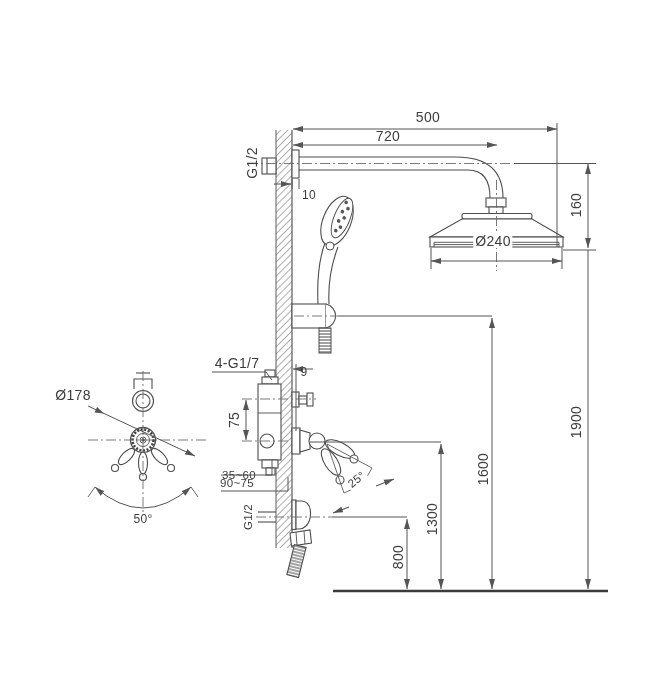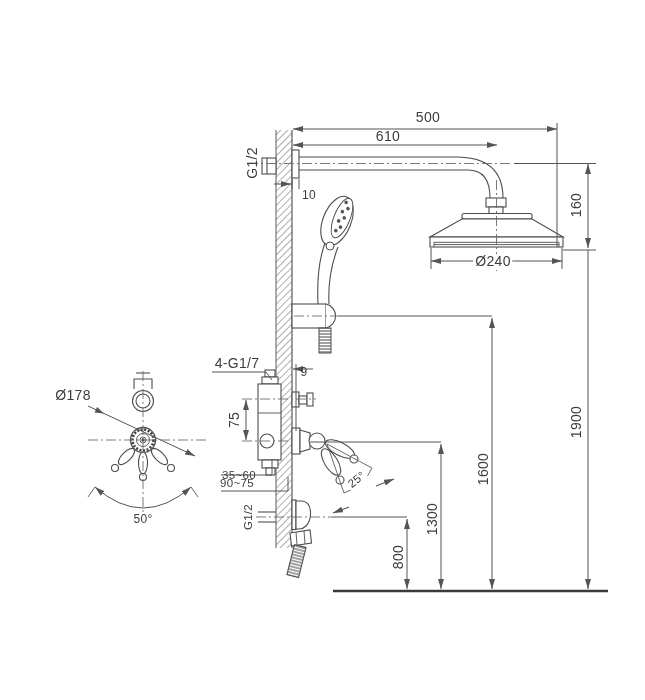--- a/index.html
+++ b/index.html
@@ -199,25 +199,25 @@
 
     <line x1="407" y1="519" x2="407" y2="589" marker-start="url(#ah)" marker-end="url(#ah)"></line>
     <line x1="441" y1="444" x2="441" y2="589" marker-start="url(#ah)" marker-end="url(#ah)"></line>
     <line x1="492" y1="318" x2="492" y2="589" marker-start="url(#ah)" marker-end="url(#ah)"></line>
 
     <line x1="333" y1="591" x2="608" y2="591" stroke="#3a3a3a" stroke-width="2.6"></line>
   </g>
 </svg>
 
   <div class="lbl" style="left:428px;top:117px">500</div>
-  <div class="lbl" style="left:388px;top:136px">610</div>
+  <div class="lbl" style="left:388px;top:136px">720</div>
   <div class="lbl v" style="left:252px;top:163px">G1/2</div>
   <div class="lbl sm" style="left:309px;top:183px">10</div>
   <div class="lbl v" style="left:576px;top:205px">160</div>
-  <div class="lbl bg" style="left:493px;top:261px">Ø240</div>
+  <div class="lbl bg" style="left:493px;top:241px">Ø240</div>
   <div class="lbl" style="left:73px;top:395px">Ø178</div>
   <div class="lbl" style="left:237px;top:363px">4-G1/7</div>
   <div class="lbl sm" style="left:304px;top:360px">9</div>
   <div class="lbl v" style="left:234px;top:420px">75</div>
   <div class="lbl xs" style="left:239px;top:476px">35~60</div>
   <div class="lbl xs" style="left:237px;top:484px">90~75</div>
   <div class="lbl sm bg" style="left:143px;top:507px">50°</div>
   <div class="lbl r38 xs bg" style="left:357px;top:480px">25°</div>
   <div class="lbl v xs" style="left:249px;top:517px">G1/2</div>
   <div class="lbl v" style="left:398px;top:557px">800</div>

